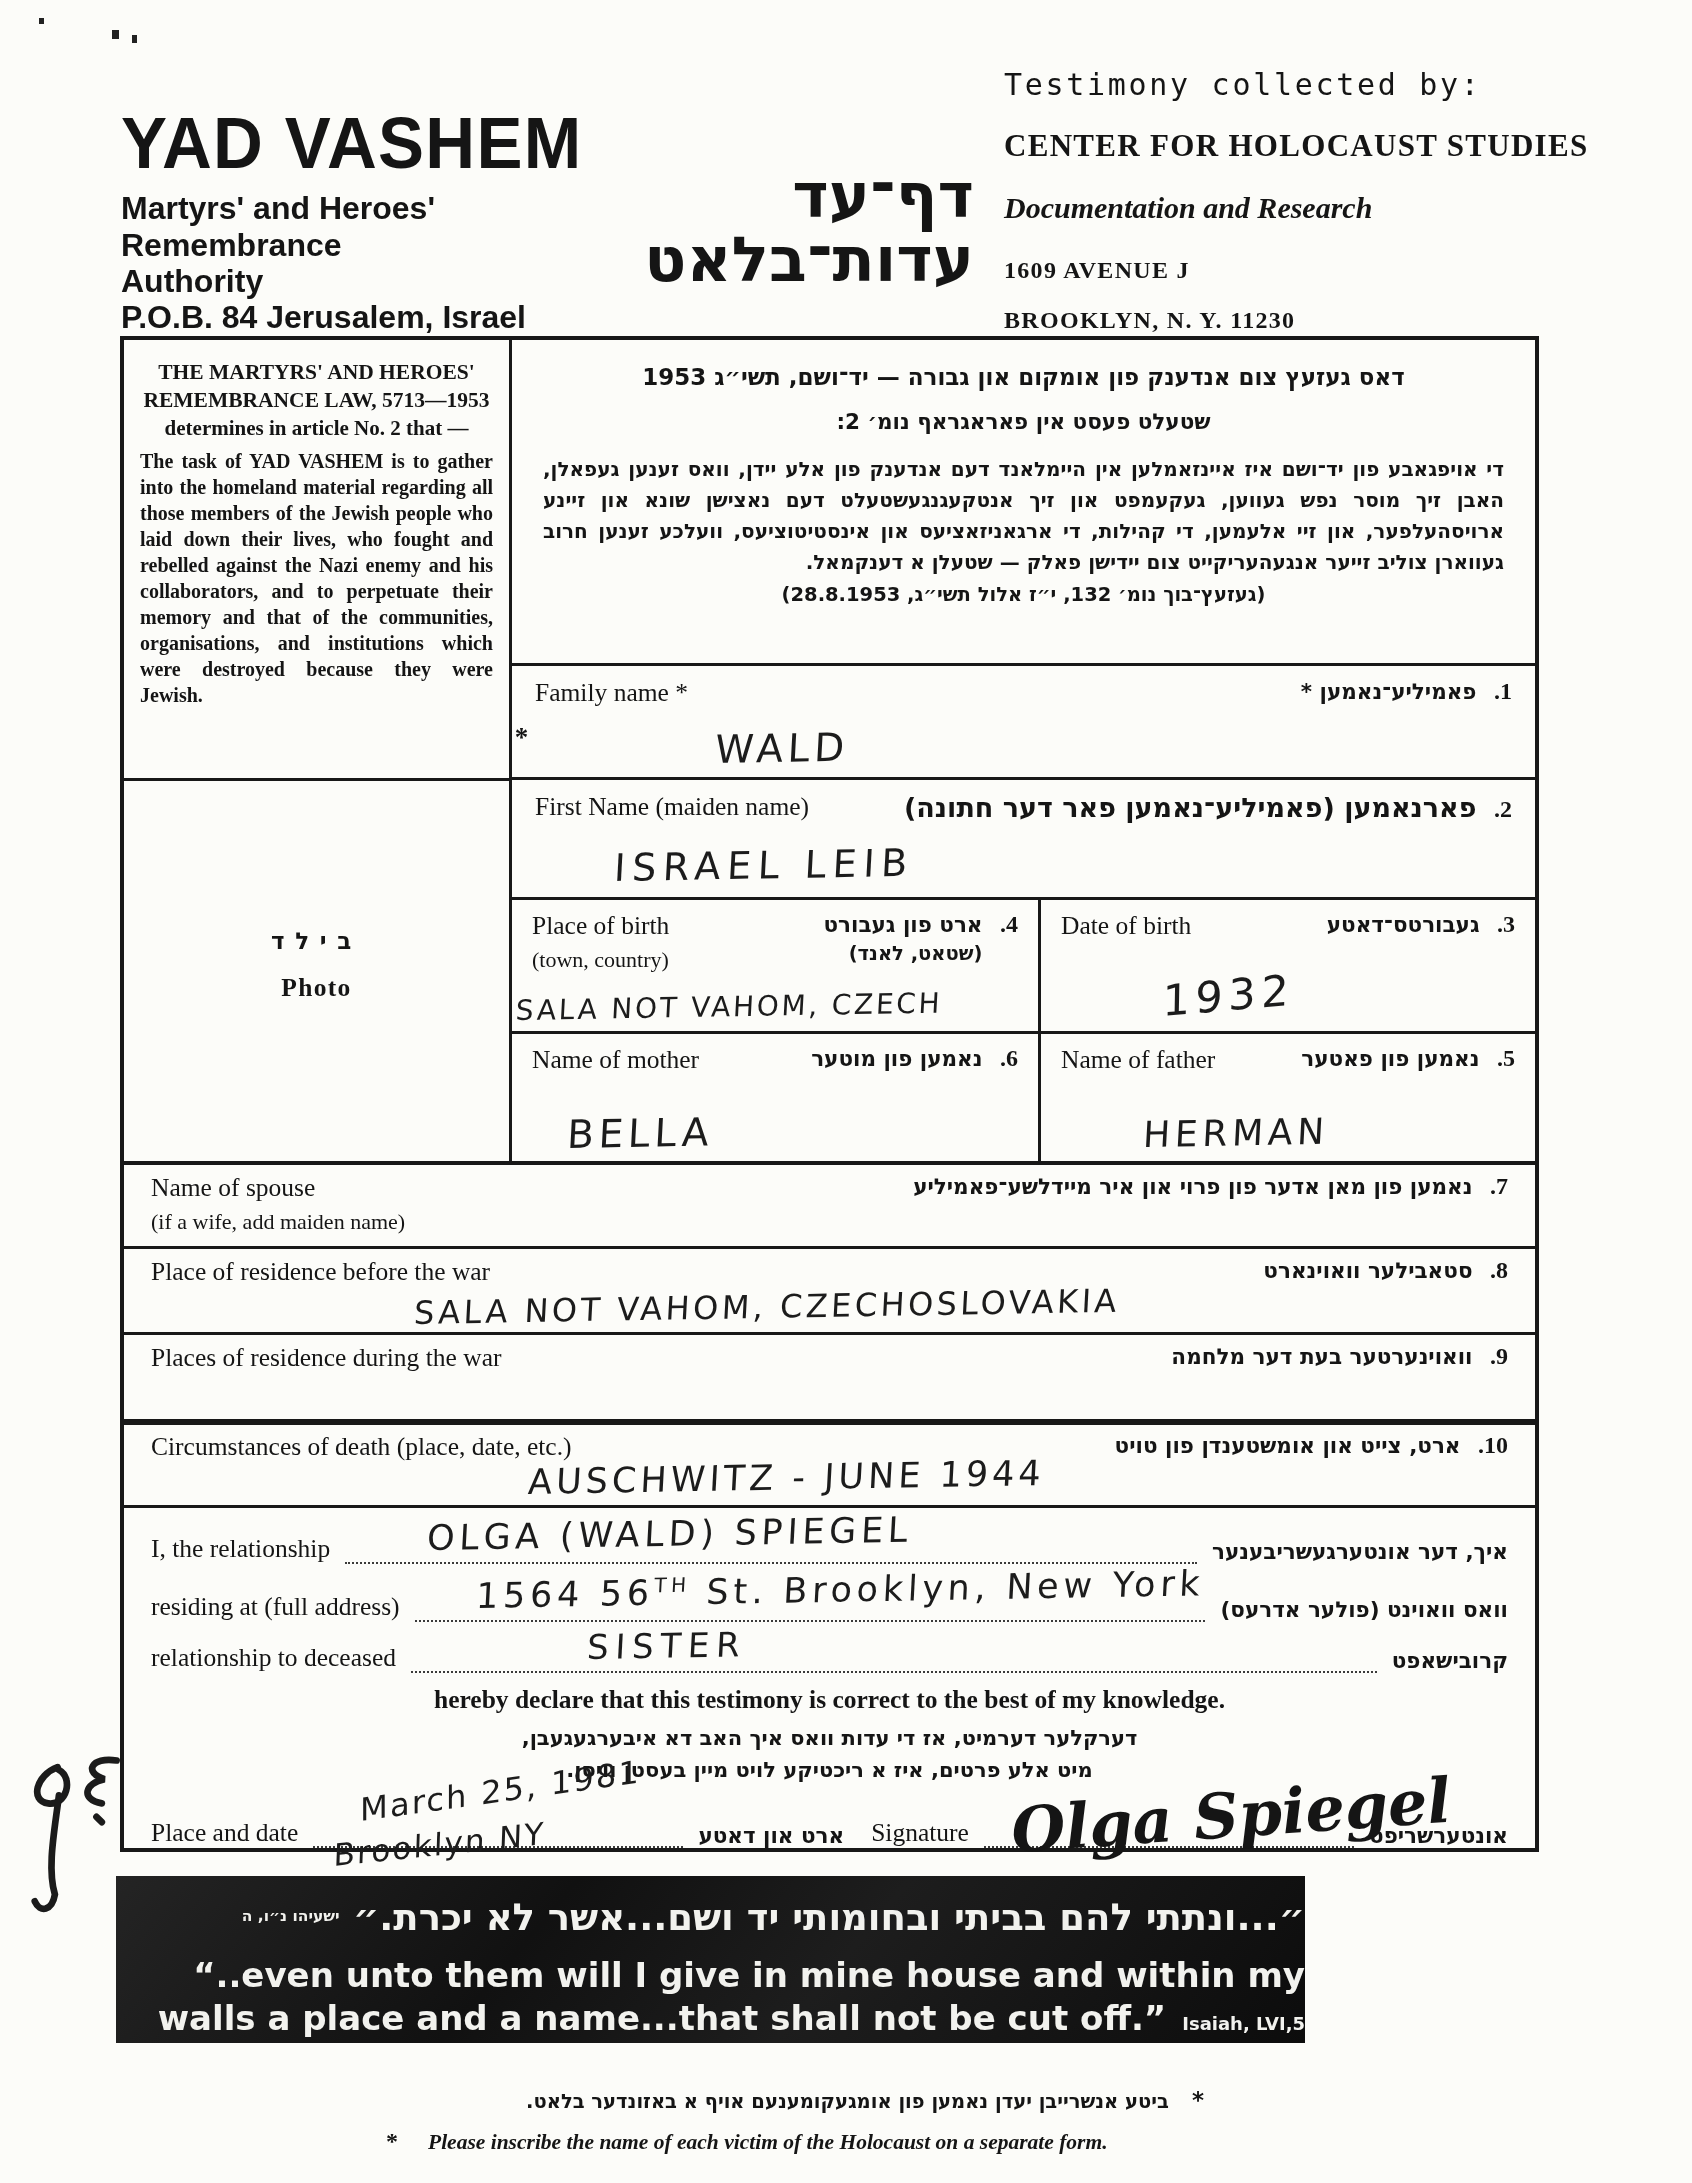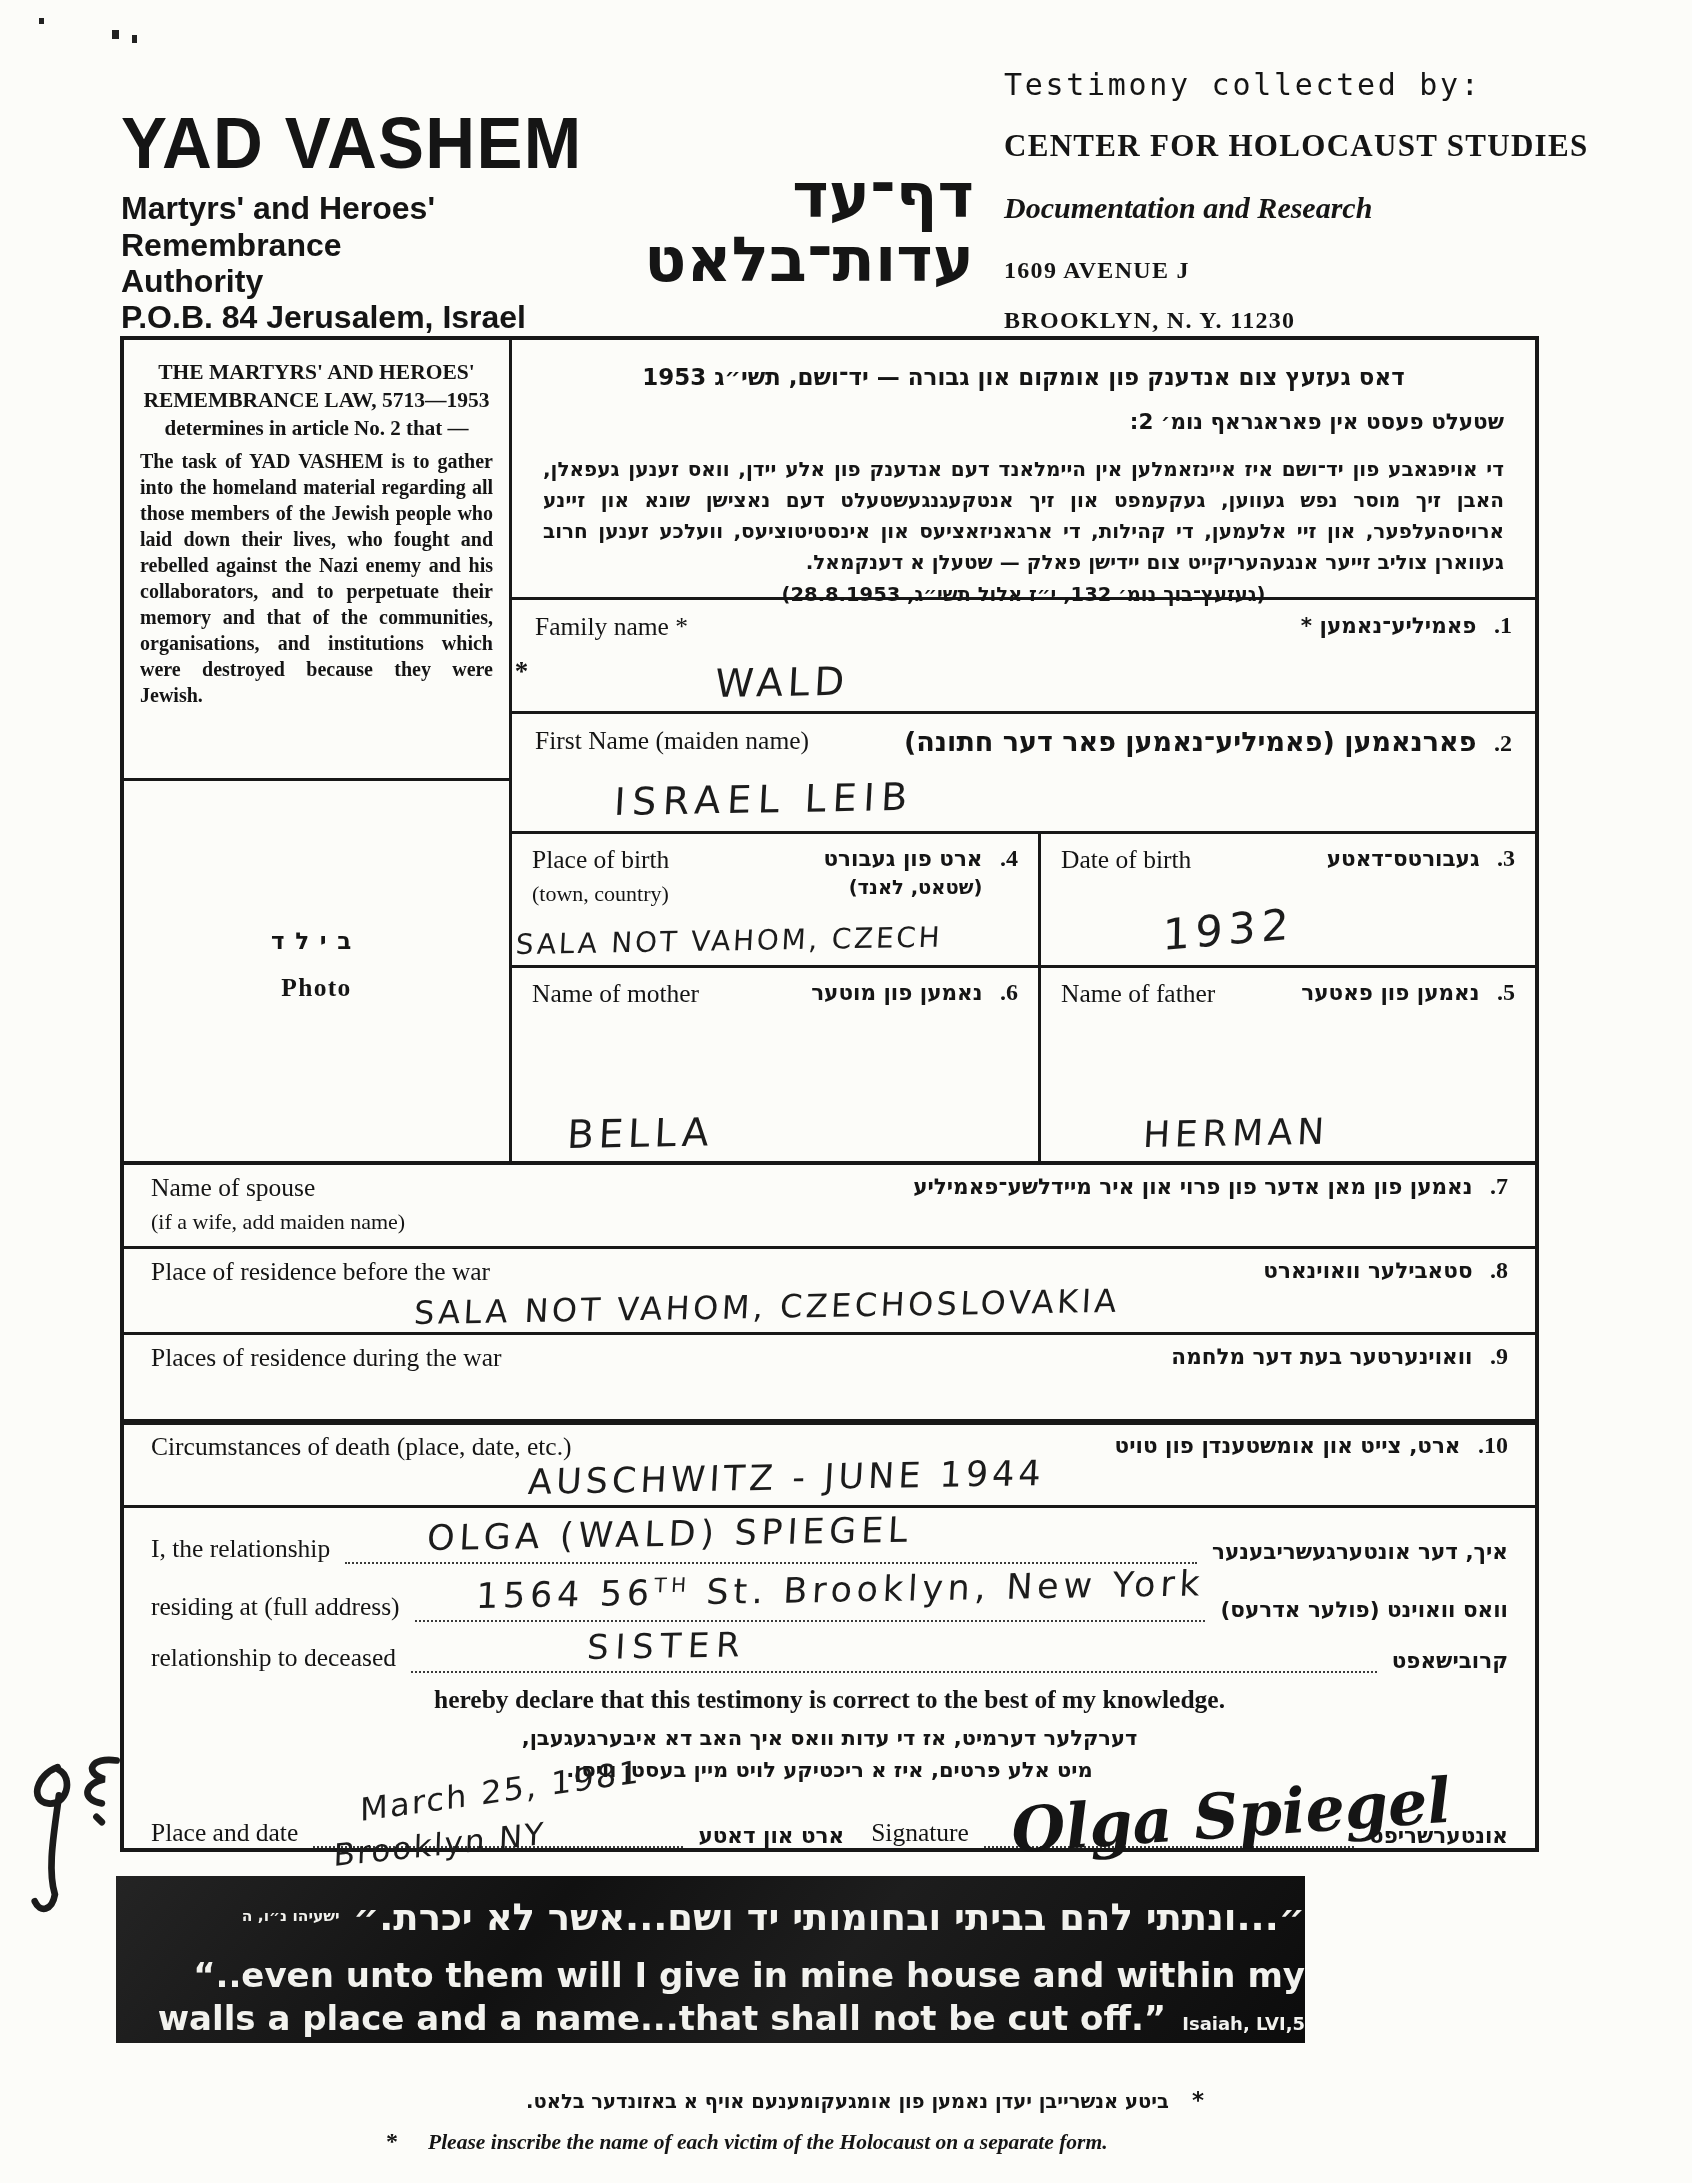--- a/index.html
+++ b/index.html
@@ -30,23 +30,23 @@
   .lawbox{ height:441px; border-bottom:3.4px solid #181818; padding:17.5px 16px 5.4px;}
   .law-h{ font-weight:bold; font-size:21.5px; line-height:1.34; text-align:center;}
   .law-h2{ font-weight:bold; font-size:21px; line-height:1.3; text-align:center;}
   .law-b{ font-weight:bold; font-size:20px; line-height:1.3; text-align:justify; margin-top:5.4px;}
   .photobox{ flex:1; position:relative;}
   .photo-inner{ position:absolute; left:50%; top:50%; transform:translate(-50%,-58%); text-align:center;}
   .photo-he{ font-family:"DejaVu Sans",sans-serif; font-weight:bold; font-size:23px; letter-spacing:10.7px;}
   .photo-en{ font-size:25.5px; font-weight:bold; margin-top:19px; letter-spacing:1.3px;}
 
   .rightcol{ flex:1; display:flex; flex-direction:column;}
-  .ylaw{ height:260px; border-bottom:3.4px solid #181818; padding:24px 31px 18px; font-family:"DejaVu Sans",sans-serif; direction:rtl;}
+  .ylaw{ height:326px; border-bottom:3.4px solid #181818; padding:24px 31px 18px; font-family:"DejaVu Sans",sans-serif; direction:rtl;}
   .yl1{ font-size:23px; font-weight:bold; text-align:center;}
-  .yl2{ font-size:21.5px; font-weight:bold; margin-top:19px;}
+  .yl2{ font-size:21.5px; font-weight:bold; text-align:center; margin-top:19px;}
   .yb { font-size:20px; font-weight:bold; text-align:justify; line-height:1.55; margin-top:20px;}
   .yc { font-size:19.5px; font-weight:bold; text-align:center; margin-top:5.4px;}
 
   .frow{ display:flex; justify-content:space-between; align-items:flex-start;}
   .en-label{ font-size:25.5px;}
   .en-sub{ font-size:22px; margin-top:6.7px;}
   .he-group{ display:flex; align-items:baseline; gap:17.5px;}
   .he-label{ font-family:"DejaVu Sans",sans-serif; font-weight:bold; font-size:21.5px; direction:rtl; text-align:right;}
   .he-sub{ font-family:"DejaVu Sans",sans-serif; font-weight:bold; font-size:19.5px; direction:rtl; text-align:right; margin-top:5.4px;}
   .f-num{ font-size:24px; font-weight:bold; direction:ltr;}

